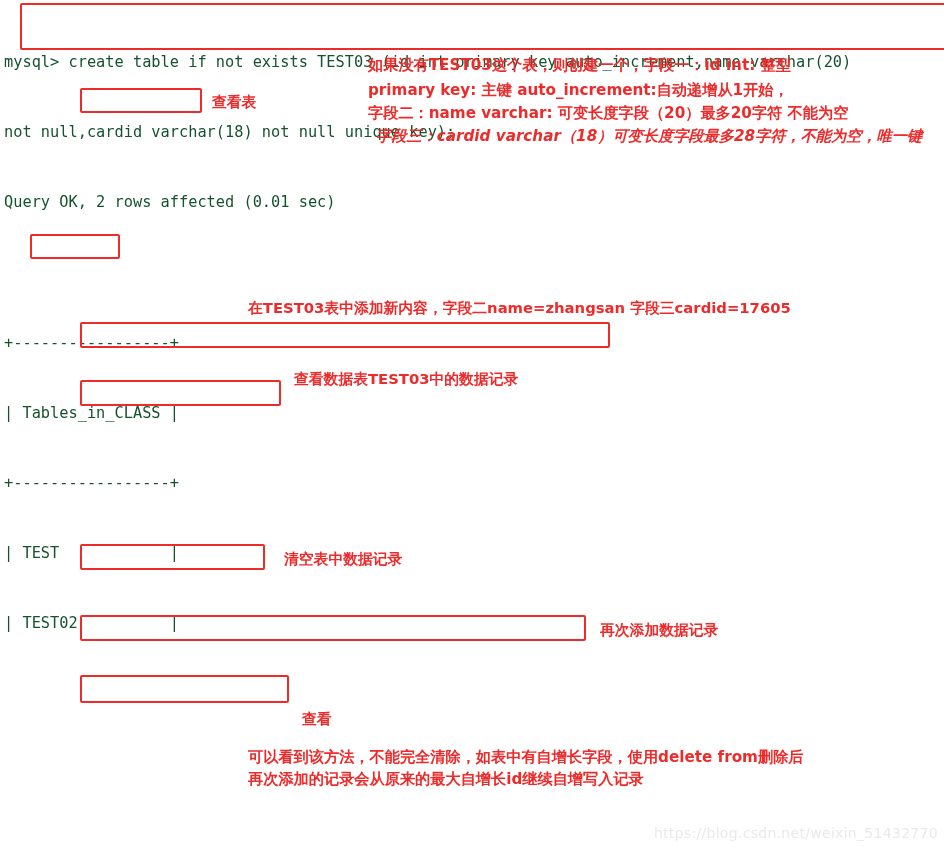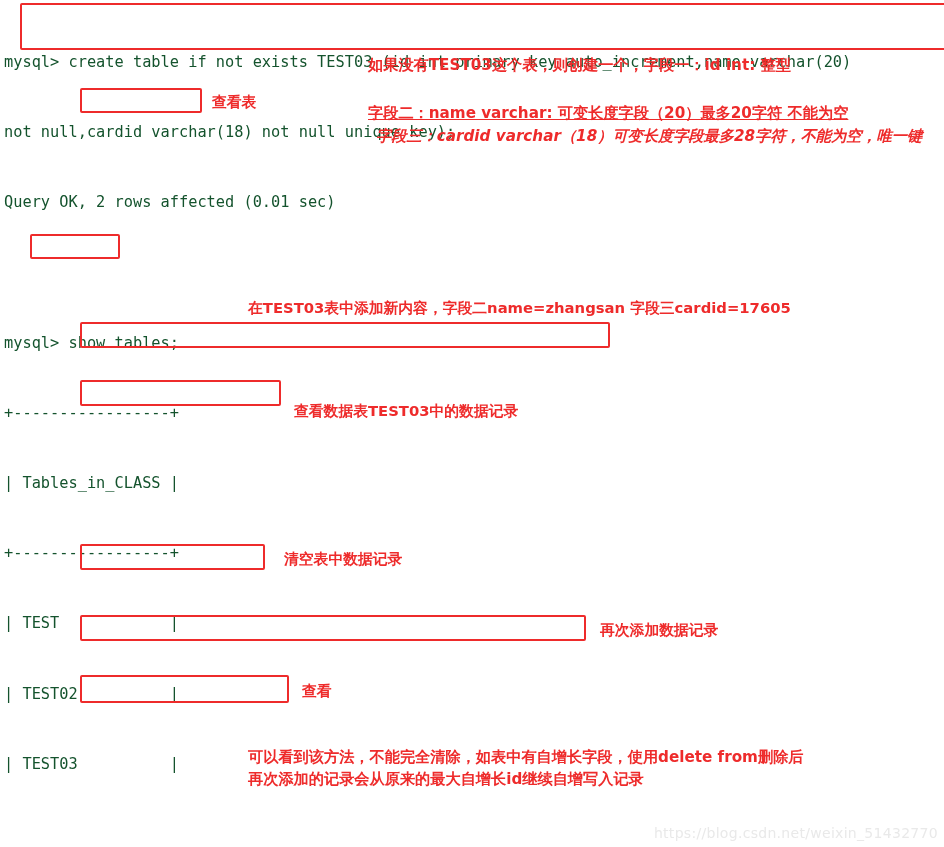--- a/index.html
+++ b/index.html
@@ -77,27 +77,25 @@
   }
 </style>
 </head>
 <body>
 
 <div id="terminal">
   <div class="tline">mysql&gt; create table if not exists TEST03 (id int primary key auto_increment,name varchar(20)</div>
   <div class="tline">not null,cardid varchar(18) not null unique key);</div>
   <div class="tline">Query OK, 2 rows affected (0.01 sec)</div>
   <div class="tline blank">&nbsp;</div>
-  <div class="tline">mysql&gt; show tables;</div>
   <div class="tline">+-----------------+</div>
   <div class="tline">| Tables_in_CLASS |</div>
   <div class="tline">+-----------------+</div>
   <div class="tline">| TEST            |</div>
   <div class="tline">| TEST02          |</div>
-  <div class="tline">| TEST03          |</div>
   
   
   
   
   
   
   
   
   
   
@@ -125,28 +123,29 @@
   <div class="hl" style="left:4px;   top:3px;   width:928px; height:47px;"></div>
   <div class="hl" style="left:64px;  top:88px;  width:122px; height:25px;"></div>
   <div class="hl" style="left:14px;  top:234px; width:90px;  height:25px;"></div>
   <div class="hl" style="left:64px;  top:322px; width:530px; height:26px;"></div>
   <div class="hl" style="left:64px;  top:380px; width:201px; height:26px;"></div>
   <div class="hl" style="left:64px;  top:544px; width:185px; height:26px;"></div>
   <div class="hl" style="left:64px;  top:615px; width:506px; height:26px;"></div>
   <div class="hl" style="left:64px;  top:675px; width:209px; height:28px;"></div>
 
   <div class="note big" style="left:352px; top:54px;">如果没有TEST03这个表，则创建一个，字段一：id int: 整型</div>
-  <div class="note big" style="left:352px; top:102px;text-decoration:underline;">字段二：name varchar: 可变长度字段（20）最多20字符 不能为空</div>
+  <div class="note big" style="left:352px; top:79px;">primary key: 主键 auto_increment:自动递增从1开始，</div>
+  <div class="note big" style="left:352px; top:102px;">字段二：name varchar: 可变长度字段（20）最多20字符 不能为空</div>
   <div class="note big" style="left:360px; top:125px;font-style:italic;">字段三：cardid varchar（18）可变长度字段最多28字符，不能为空，唯一键</div>
 
   <div class="note" style="left:196px; top:91px;text-align:center;">查看表</div>
   <div class="note" style="left:232px; top:297px;">在TEST03表中添加新内容，字段二name=zhangsan 字段三cardid=17605</div>
-  <div class="note" style="left:278px; top:400px;">查看数据表TEST03中的数据记录</div>
+  <div class="note" style="left:278px; top:368px;">查看数据表TEST03中的数据记录</div>
   <div class="note" style="left:268px; top:548px;">清空表中数据记录</div>
   <div class="note" style="left:584px; top:619px;text-align:right;">再次添加数据记录</div>
-  <div class="note" style="left:286px; top:680px;">查看</div>
+  <div class="note" style="left:286px; top:708px;">查看</div>
 
   <div class="note big" style="left:232px; top:746px;">可以看到该方法，不能完全清除，如表中有自增长字段，使用delete from删除后</div>
   <div class="note big" style="left:232px; top:768px;">再次添加的记录会从原来的最大自增长id继续自增写入记录</div>
 
 </div>
 
 <div id="watermark">https://blog.csdn.net/weixin_51432770</div>
 
 </body></html>

